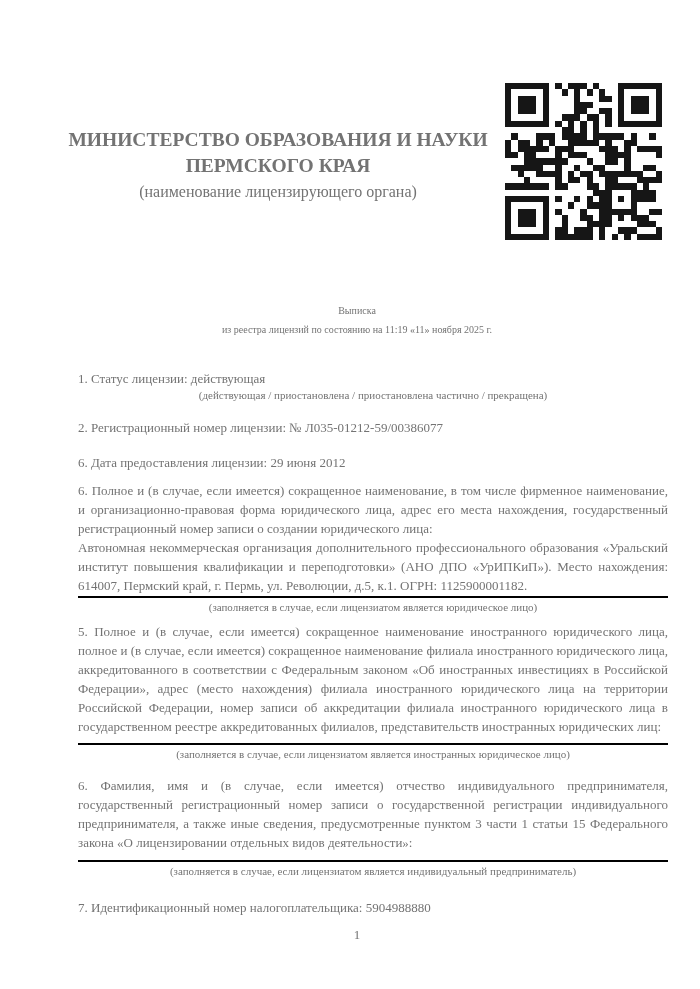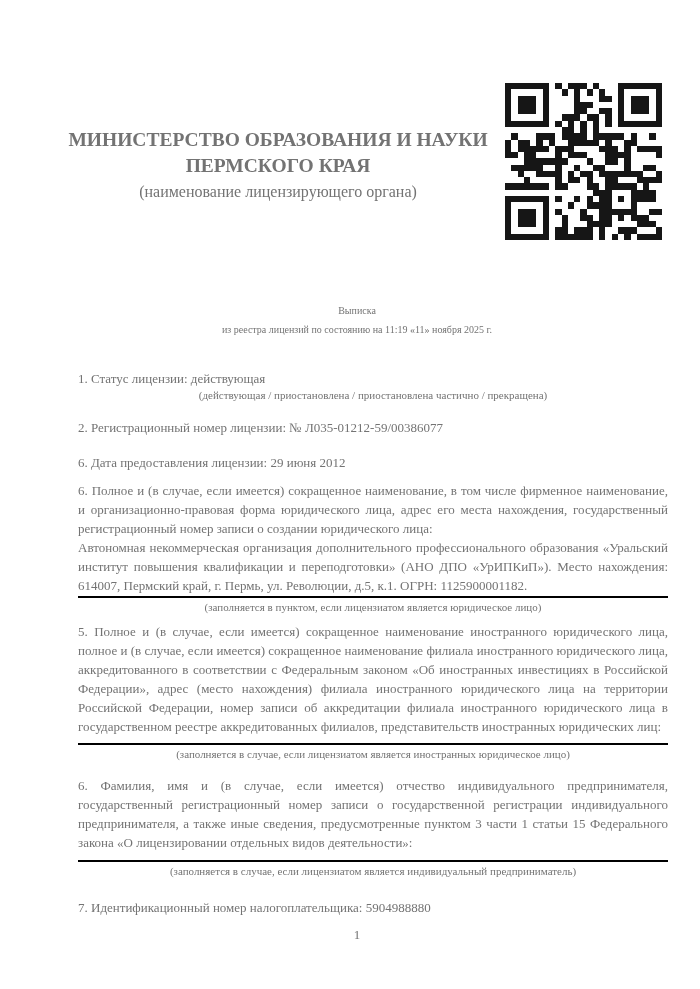--- a/index.html
+++ b/index.html
@@ -399,21 +399,21 @@
   </div>
 
   <div class="block" style="top:453px">
     <div>6. Дата предоставления лицензии: 29 июня 2012</div>
   </div>
 
   <div class="block" style="top:481px">
     <div class="just">6. Полное и (в случае, если имеется) сокращенное наименование, в том числе фирменное наименование, и организационно-правовая форма юридического лица, адрес его места нахождения, государственный регистрационный номер записи о создании юридического лица:</div>
     <div class="just">Автономная некоммерческая организация дополнительного профессионального образования «Уральский институт повышения квалификации и переподготовки» (АНО ДПО «УрИПКиП»). Место нахождения: 614007, Пермский край, г. Пермь, ул. Революции, д.5, к.1. ОГРН: 1125900001182.</div>
     <hr class="rule" style="margin-top:1px">
-    <div class="fine-caption" style="margin-top:2px">(заполняется в пунктом, если лицензиатом является юридическое лицо)</div>
+    <div class="fine-caption" style="margin-top:2px">(заполняется в случае, если лицензиатом является юридическое лицо)</div>
   </div>
 
   <div class="block" style="top:622px">
     <div class="just">5. Полное и (в случае, если имеется) сокращенное наименование иностранного юридического лица, полное и (в случае, если имеется) сокращенное наименование филиала иностранного юридического лица, аккредитованного в соответствии с Федеральным законом «Об иностранных инвестициях в Российской Федерации», адрес (место нахождения) филиала иностранного юридического лица на территории Российской Федерации, номер записи об аккредитации филиала иностранного юридического лица в государственном реестре аккредитованных филиалов, представительств иностранных юридических лиц:</div>
     <hr class="rule" style="margin-top:7px">
     <div class="fine-caption" style="margin-top:2px">(заполняется в случае, если лицензиатом является иностранных юридическое лицо)</div>
   </div>
 
   <div class="block" style="top:776px">
     <div class="just">6. Фамилия, имя и (в случае, если имеется) отчество индивидуального предпринимателя, государственный регистрационный номер записи о государственной регистрации индивидуального предпринимателя, а также иные сведения, предусмотренные пунктом 3 части 1 статьи 15 Федерального закона «О лицензировании отдельных видов деятельности»:</div>

